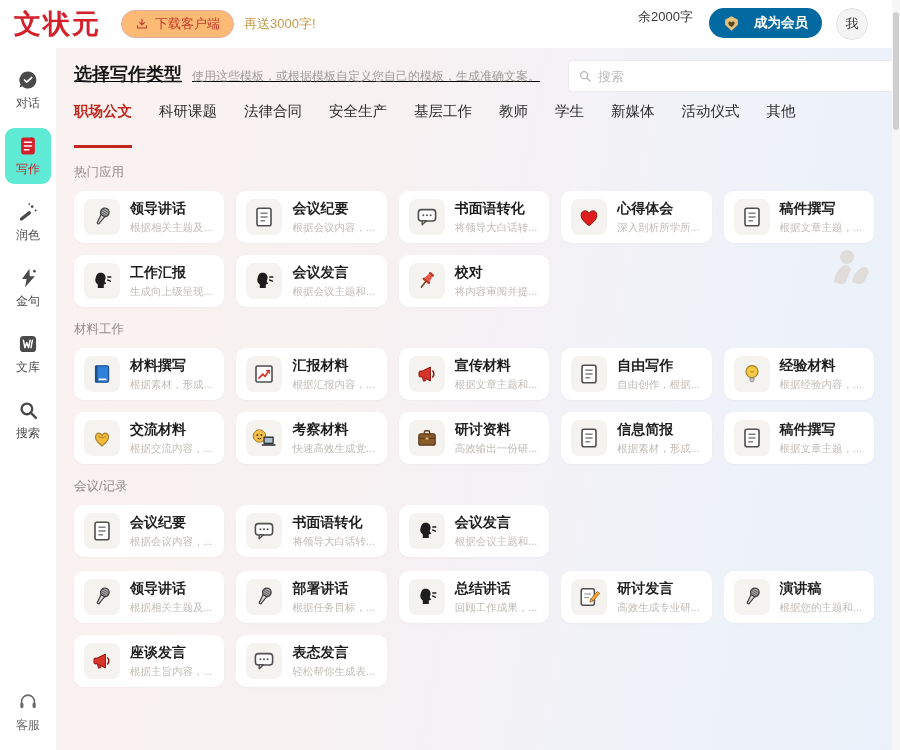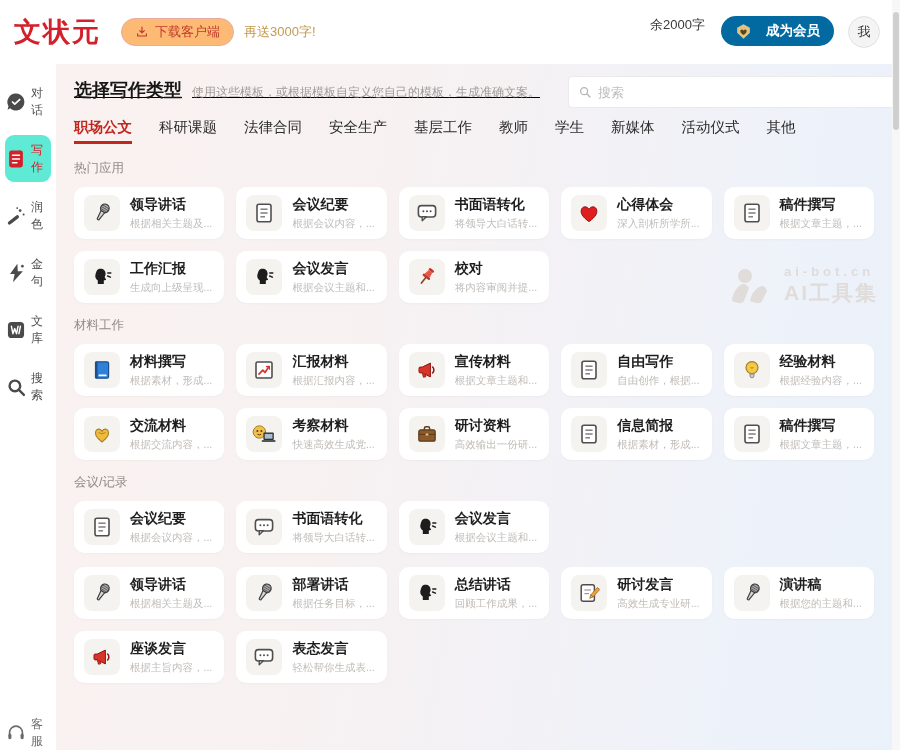--- a/index.html
+++ b/index.html
@@ -1,56 +1,56 @@
 <!DOCTYPE html>
 <html><head>
 <meta charset="utf-8">
 <style>
   * { margin:0; padding:0; box-sizing:border-box; }
   html,body { width:900px; height:750px; overflow:hidden;
     font-family:"Liberation Sans","DejaVu Sans",sans-serif; background:#fff; }
 
   
-  .topbar { height:64px; background:#fff; display:flex; align-items:center; padding:0 20px 0 14px; position:relative; z-index:5; }
+  .topbar { height:48px; background:#fff; display:flex; align-items:center; padding:0 32px 0 14px; position:relative; z-index:5; }
   .logo { font-size:27px; font-weight:900; color:#d3202a; letter-spacing:2px; }
   .dl-btn { margin-left:20px; display:flex; align-items:center; gap:6px; border:1px solid #e7aba4;
     border-radius:15px; padding:4px 13px; color:#c0392b; font-size:13px; background:#fdba74; cursor:pointer; }
   .promo { margin-left:10px; color:#c49a4e; font-size:13px; }
   .topbar-right { margin-left:auto; display:flex; align-items:flex-start; }
   .words-left { font-size:13px; color:#3a3a3a; margin-right:16px; }
   .member-btn { display:flex; align-items:center; gap:14px; background:#0369a1; color:#fff;
     border:none; border-radius:17px; padding:6px 14px; font-size:13.5px; font-weight:700; cursor:pointer; }
   .avatar { width:32px; height:32px; border-radius:50%; background:#f4f4f4; border:1px solid #e2e2e2;
     display:flex; align-items:center; justify-content:center; font-size:13px; color:#333; margin-left:14px; cursor:pointer; }
 
   
   .app { display:flex; height:704px; }
   .sidebar { width:56px; background:#fff; display:flex; flex-direction:column; align-items:center; padding-top:14px; flex:0 0 56px; }
-  .side-item { width:46px; padding:7px 0 6px; margin-bottom:10px; display:flex; flex-direction:row;
+  .side-item { width:46px; padding:7px 0 6px; margin-bottom:10px; display:flex; flex-direction:column;
     align-items:center; gap:4px; border-radius:9px; color:#4e4e4e; font-size:12px; cursor:pointer; }
   .side-item.active { background:#5eead4; color:#d3202a; }
   .side-spacer { flex:1; }
   .side-bottom { margin-bottom:12px; color:#6a6a6a; }
   .icon { display:inline-flex; align-items:center; justify-content:center; line-height:0; }
 
   .main { flex:1; position:relative; overflow:hidden; padding:14px 26px 0 18px;
     background:linear-gradient(100deg,#faf2f0 0%,#f7f1f2 38%,#eef2f9 78%,#eaf1fa 100%); }
 
   
   .head-row { display:flex; align-items:baseline;text-decoration:underline; }
   .page-title { font-size:18px; font-weight:800; color:#171717; }
   .page-sub { font-size:12px; color:#a09c99; margin-left:10px; }
   .search-box { position:absolute; right:0; top:12px; width:332px; height:32px; background:#fff;
     border:1px solid #eaeaea; border-right:none; border-radius:4px 0 0 4px; display:flex; align-items:center; padding-left:9px; }
   .search-box input { border:none; outline:none; font-size:13px; color:#333; width:270px; margin-left:6px; background:transparent; }
   .search-box input::placeholder { color:#bcbcbc; }
 
   
   .tabs { display:flex; gap:27px; margin-top:16px; font-size:14.5px; color:#2c2c2c; }
-  .tab { padding-bottom:4px; cursor:pointer; white-space:nowrap; }
+  .tab { padding-bottom:24px; cursor:pointer; white-space:nowrap; }
   .tab.active { color:#c2271e; font-weight:700; border-bottom:3px solid #c2271e; }
 
   
   .sections { margin-top:16px; }
   .section-label { font-size:12.5px; color:#8f8b88; margin:14px 0 10px; }
   .cards { display:grid; grid-template-columns:repeat(5,minmax(0,1fr)); gap:12px; margin-bottom:14px; }
   .card { background:#fff; border-radius:10px; height:52px; padding:10px; display:flex; align-items:center;
     gap:10px; cursor:pointer; box-shadow:0 1px 2px rgba(0,0,0,.03); }
   .card-ic { width:36px; height:36px; flex:0 0 36px; border-radius:8px; background:#f4f3f0;
     display:flex; align-items:center; justify-content:center; }
@@ -659,23 +659,19 @@
       </div>
 
     <div class="watermark">
       <span class="icon">
         <svg width="46" height="38" viewBox="0 0 46 38">
             <circle cx="15" cy="9" r="7" fill="#dedad7"></circle>
             <path d="M2 34 Q2 26 9 19 Q15 14 19 21 L14 34 Q12 37 8 36 Z" fill="#dedad7"></path>
             <path d="M20 34 Q22 24 29 20 Q35 17 37 24 L32 34 Q30 37 26 36 Z" fill="#dedad7"></path>
           </svg>
       </span>
-      <span class="wm-tx">
-        <div class="l1">ai-bot.cn</div>
-        <div class="l2">AI工具集</div>
-      </span>
     </div>
   </div>
 </div>
 
 <div class="scrollbar">
   <div class="scroll-thumb"></div>
 </div>
 
 </body></html>

